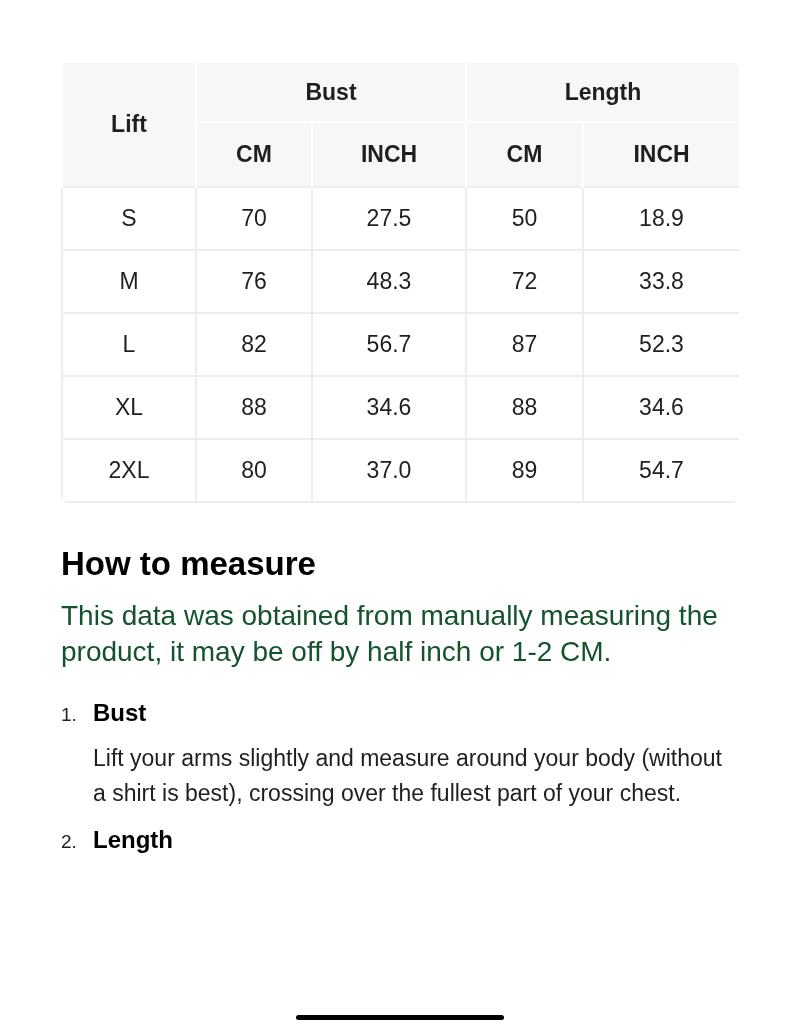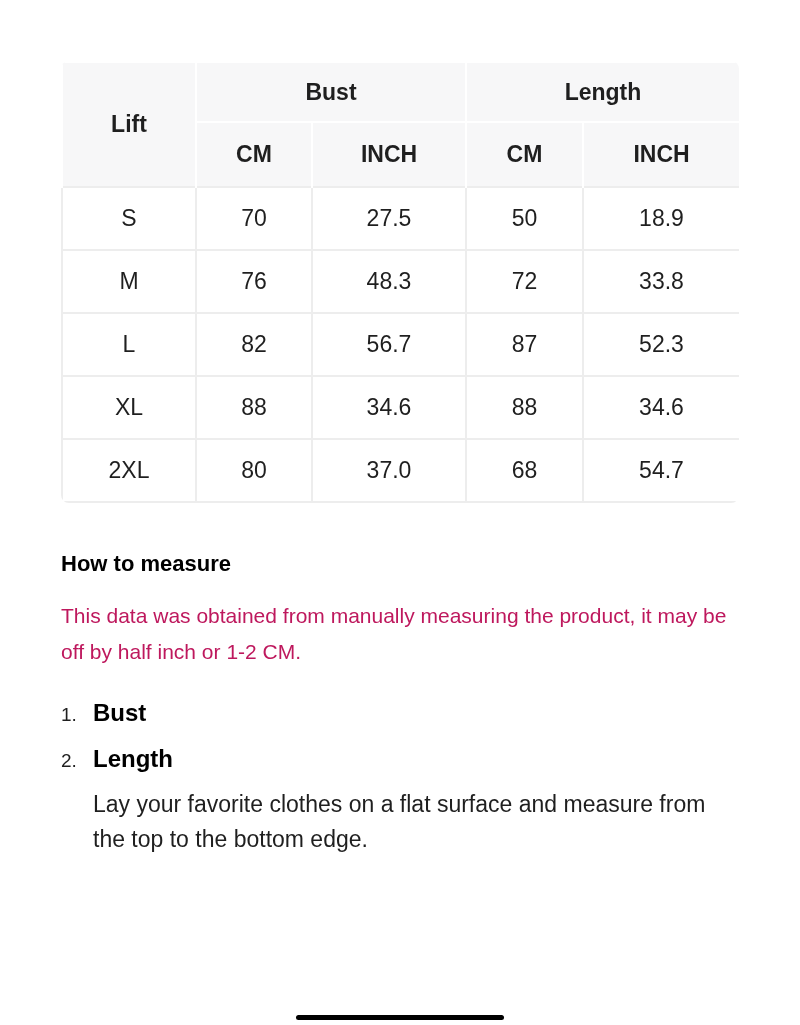--- a/index.html
+++ b/index.html
@@ -45,30 +45,30 @@
     background: #ffffff;
     border: 2px solid #ededed;
     height: 63px;
     text-align: center;
     vertical-align: middle;
   }
 
   
   h2.section-title {
     margin-top: 44px;
-    font-size: 22px;
+    font-size: 33px;
     line-height: 34px;
     font-weight: 700;
     color: #000000;
   }
   p.section-intro {
     margin-top: 17px;
-    font-size: 21px;
+    font-size: 28px;
     line-height: 36px;
-    color: #be185d;
+    color: #14532d;
   }
   .measure-list {
     margin-top: 28px;
   }
   .measure-item {
     display: flex;
     align-items: flex-start;
   }
   .measure-item + .measure-item { margin-top: 14px; }
   .item-num {
@@ -159,42 +159,42 @@
           <td>XL</td>
           <td>88</td>
           <td>34.6</td>
           <td>88</td>
           <td>34.6</td>
         </tr>
         <tr>
           <td>2XL</td>
           <td>80</td>
           <td>37.0</td>
-          <td>68</td>
+          <td>89</td>
           <td>54.7</td>
         </tr>
       </tbody>
     </table>
   </div>
 
   <h2 class="section-title">How to measure</h2>
 
   <p class="section-intro">This data was obtained from manually measuring the product, it may be off by half inch or 1-2 CM.</p>
 
   <div class="measure-list">
     <div class="measure-item">
       <span class="item-num">1.</span>
       <div class="item-body">
         <h3 class="item-title">Bust</h3>
+        <p class="item-text">Lift your arms slightly and measure around your body (without a shirt is best), crossing over the fullest part of your chest.</p>
       </div>
     </div>
     <div class="measure-item">
       <span class="item-num">2.</span>
       <div class="item-body">
         <h3 class="item-title">Length</h3>
-        <p class="item-text">Lay your favorite clothes on a flat surface and measure from the top to the bottom edge.</p>
       </div>
     </div>
   </div>
 
   <div class="home-indicator"></div>
 
 </div>
 
 </body></html>

